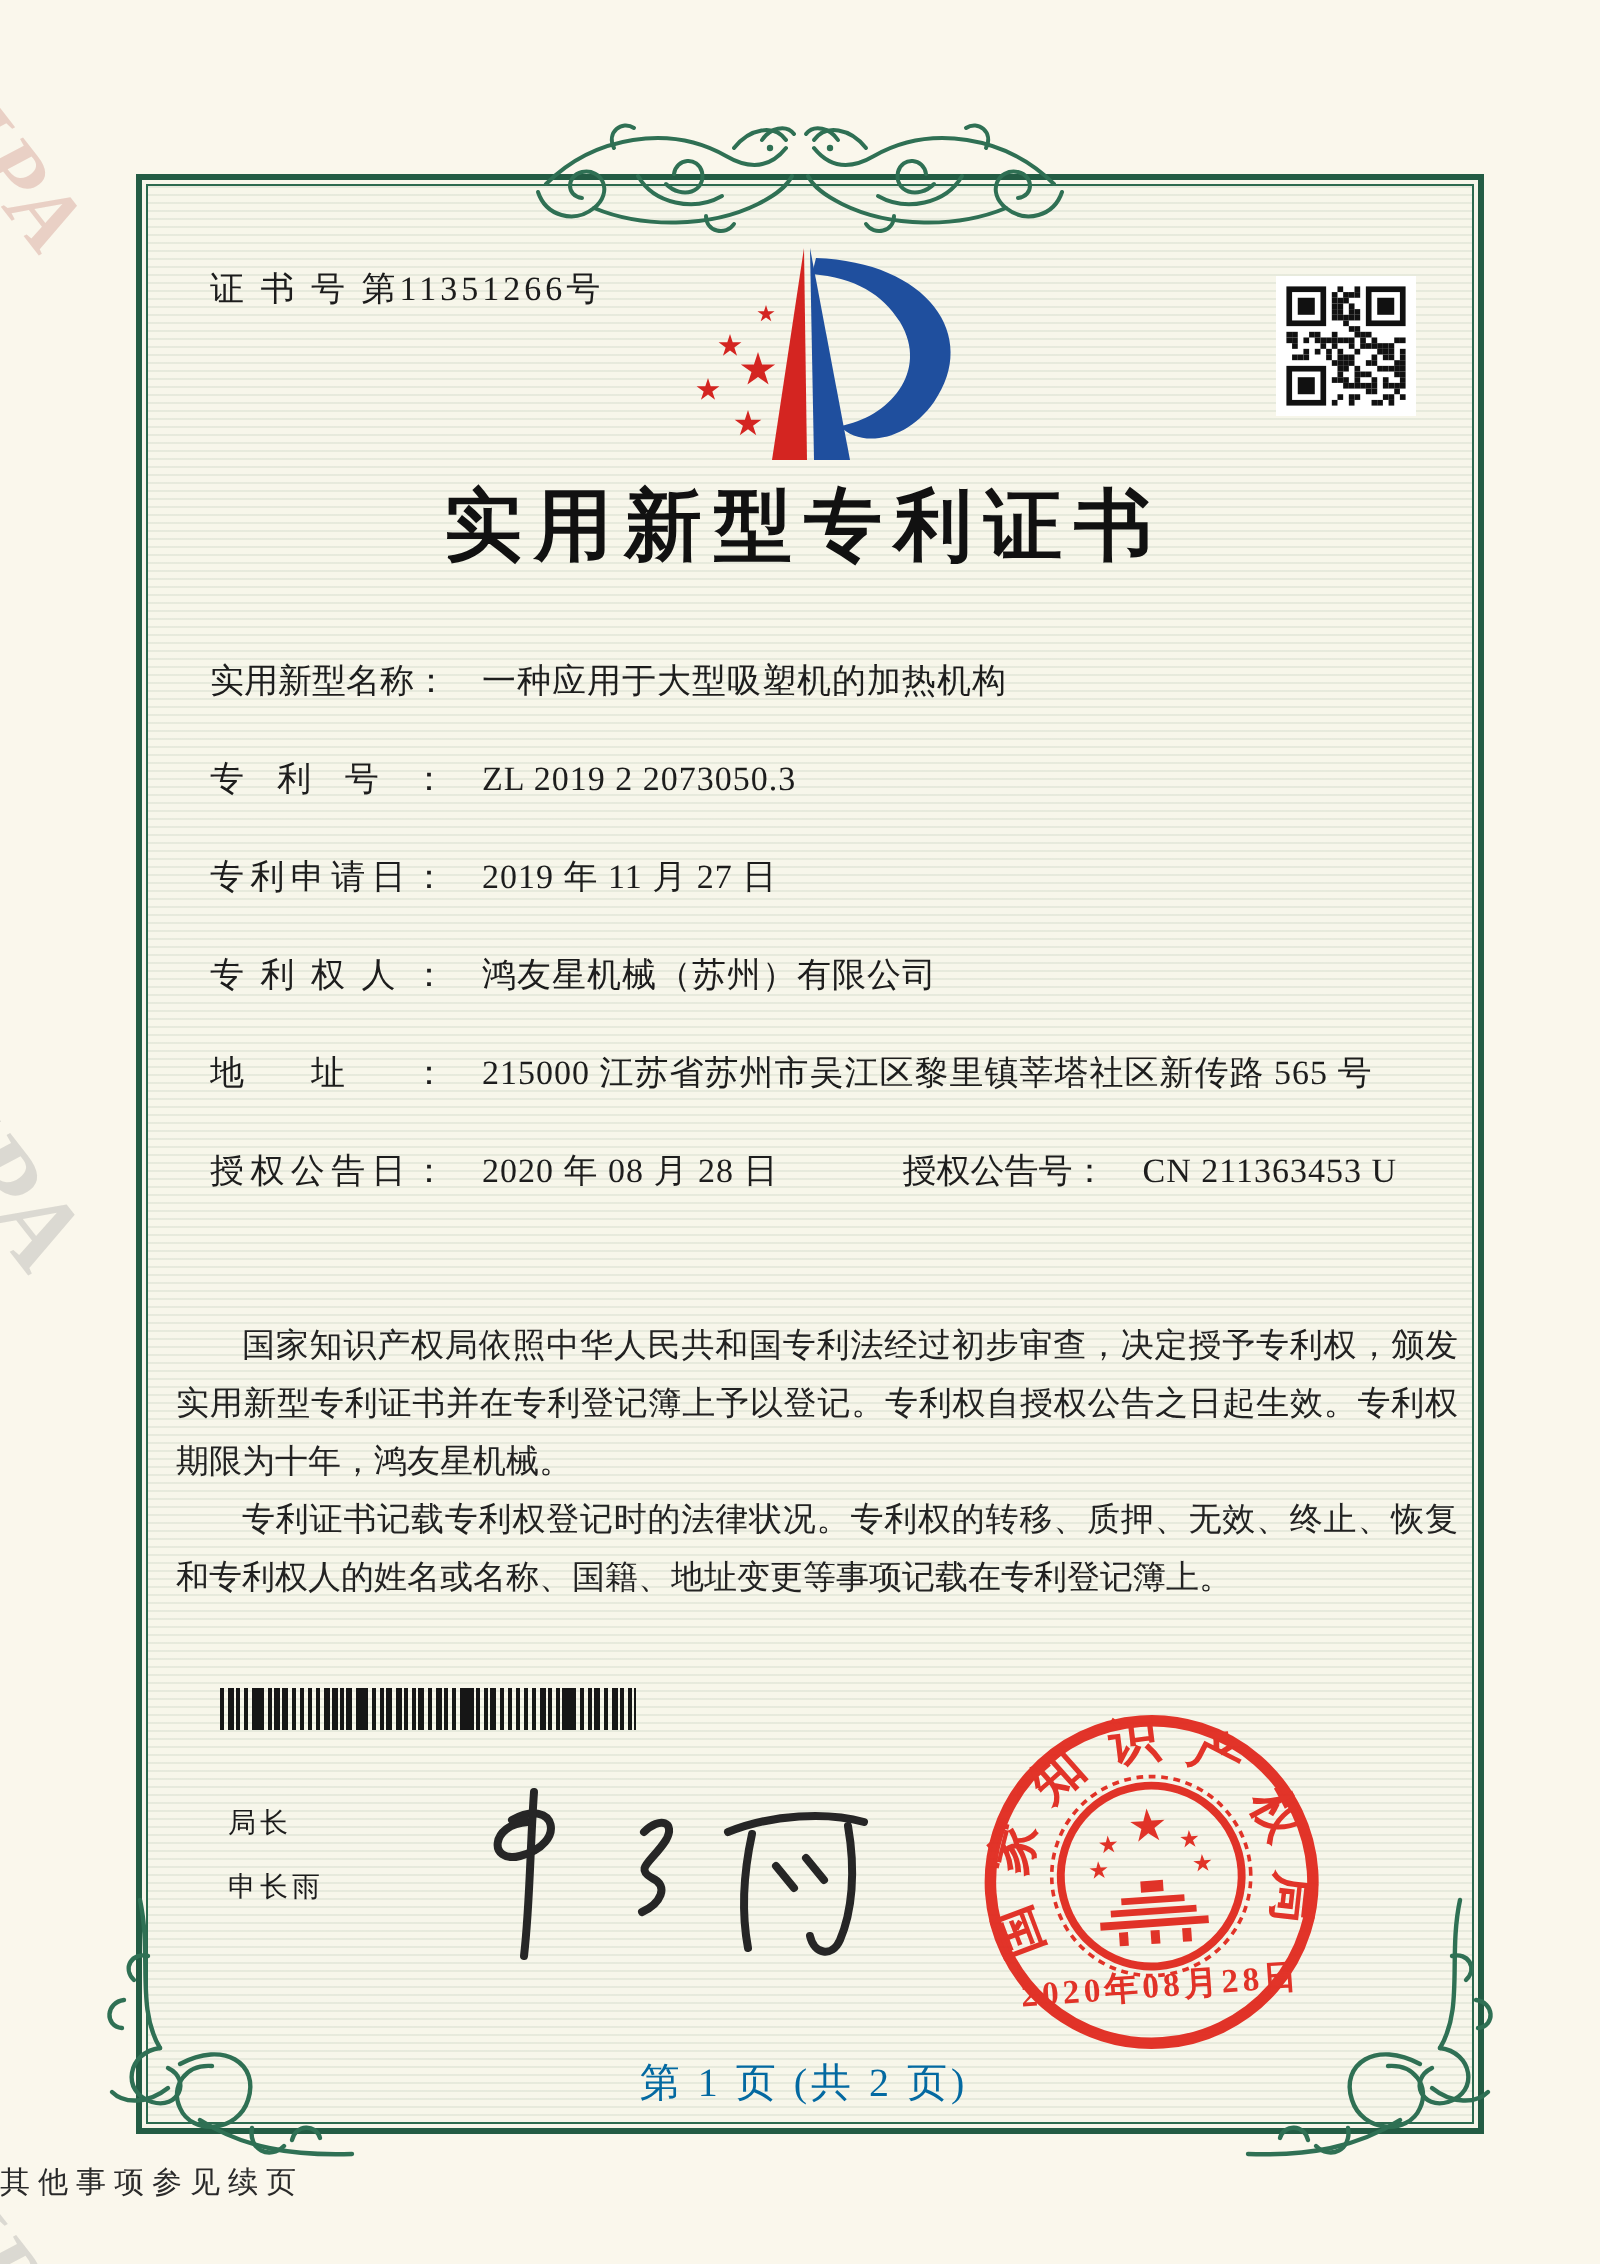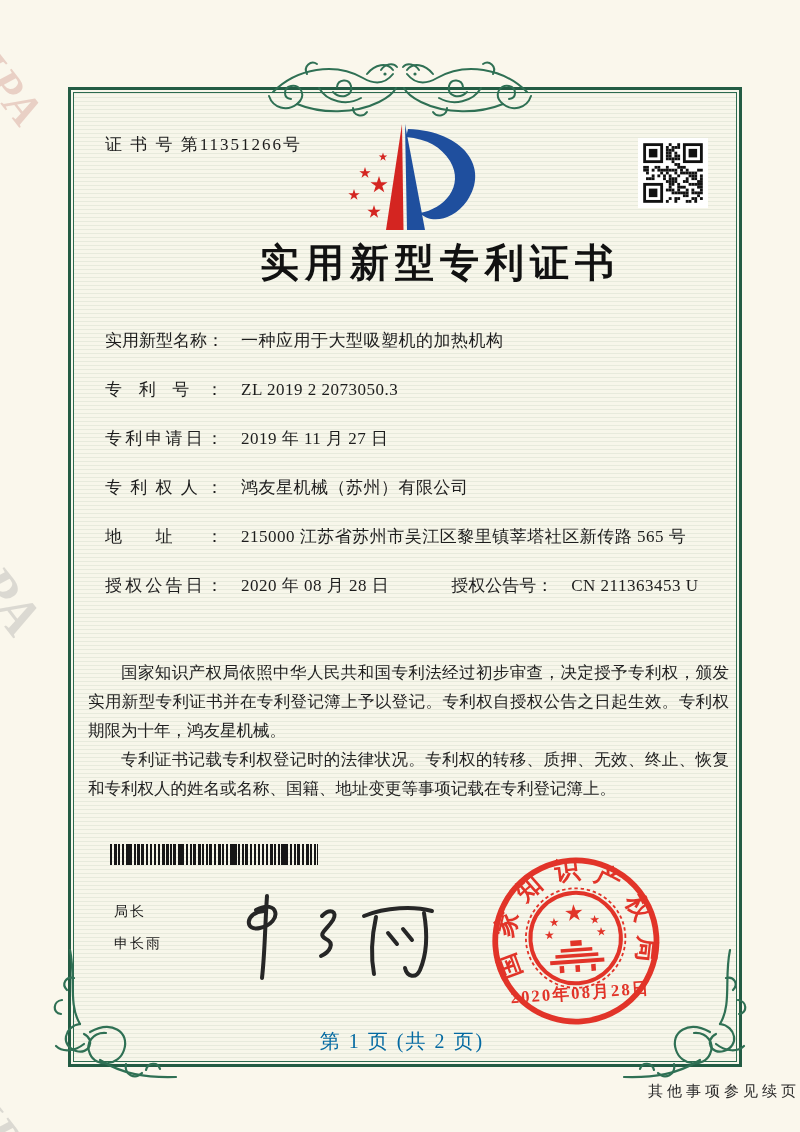--- a/index.html
+++ b/index.html
@@ -19,21 +19,21 @@
       transform:rotate(52deg);transform-origin:left top;letter-spacing:3px;white-space:nowrap;pointer-events:none;}
   .wm-pink{color:rgba(210,155,142,0.42);}
   .wm-gray{color:rgba(150,150,150,0.30);}
   .wm-faint{color:rgba(214,168,158,0.38);}
 
   
   .cert-no{position:absolute;left:105px;top:133px;font-size:17px;letter-spacing:2px;color:#1c1c1c;}
   .logo{position:absolute;left:332px;top:116px;}
   .qr{position:absolute;left:638px;top:138px;width:70px;height:70px;}
   .doc-title{position:absolute;left:68px;top:236px;width:668px;text-align:center;
-      font-size:39px;font-weight:bold;letter-spacing:6px;color:#111;padding-left:38px;}
+      font-size:39px;font-weight:bold;letter-spacing:6px;color:#111;}
 
   
   .fields{position:absolute;left:105px;top:331px;width:612px;font-size:17px;color:#1d1d1d;}
   .field-row{display:flex;align-items:baseline;margin-bottom:29px;line-height:20px;white-space:nowrap;gap:16px;}
   .f-label{display:inline-block;width:118px;text-align:justify;text-align-last:justify;flex:0 0 118px;}
   .f-value{margin-left:2px;letter-spacing:0.5px;white-space:normal;}
   .grant-label{margin-left:46px;flex:0 0 auto;}
 
   
   .body-text{position:absolute;left:88px;top:658px;width:641px;font-size:16.5px;line-height:29px;
@@ -45,21 +45,21 @@
     background-image:
       repeating-linear-gradient(90deg,#161616 0 2px,rgba(0,0,0,0) 2px 4px),
       repeating-linear-gradient(90deg,#161616 0 1px,rgba(0,0,0,0) 1px 9px),
       repeating-linear-gradient(90deg,rgba(0,0,0,0) 0 5px,#161616 5px 7px,rgba(0,0,0,0) 7px 13px);}
   .signer{position:absolute;left:114px;top:903px;font-size:14px;color:#1c1c1c;letter-spacing:2px;}
   .signer div{margin-bottom:14px;}
   .sig-script{position:absolute;left:218px;top:886px;}
   .seal{position:absolute;left:487px;top:852px;transform:rotate(-4deg);}
   .page-ind{position:absolute;left:68px;top:1028px;width:668px;text-align:center;font-size:20px;
       letter-spacing:2px;color:#0369a1;}
-  .footer-note{position:absolute;left:0;top:1082px;width:800px;text-align:right;font-size:15px;
+  .footer-note{position:absolute;left:0;top:1082px;width:800px;text-align:left;font-size:15px;
       letter-spacing:4px;color:#2a2a2a;}
 </style>
 </head>
 <body>
 
 <div id="page">
 
   <div class="wm wm-pink" style="left:-38px;top:-14px;font-size:46px;">CNIPA</div>
   <div class="wm wm-pink" style="left:196px;top:124px;font-size:40px;opacity:.6;">CNIPA</div>
   <div class="wm wm-gray" style="left:468px;top:326px;font-size:42px;">CNIPA</div>

